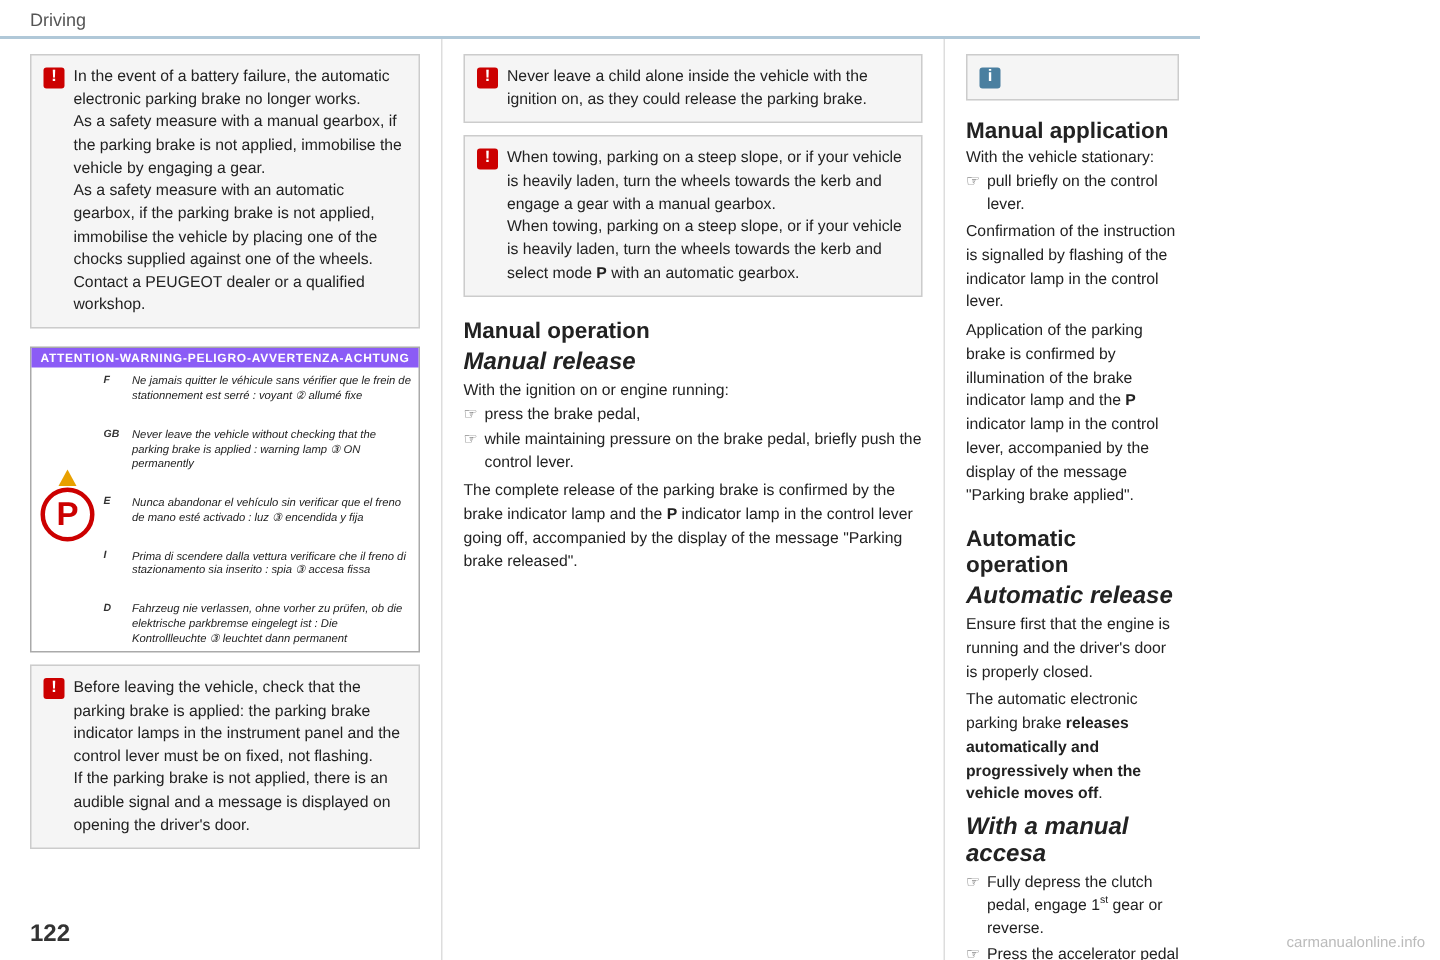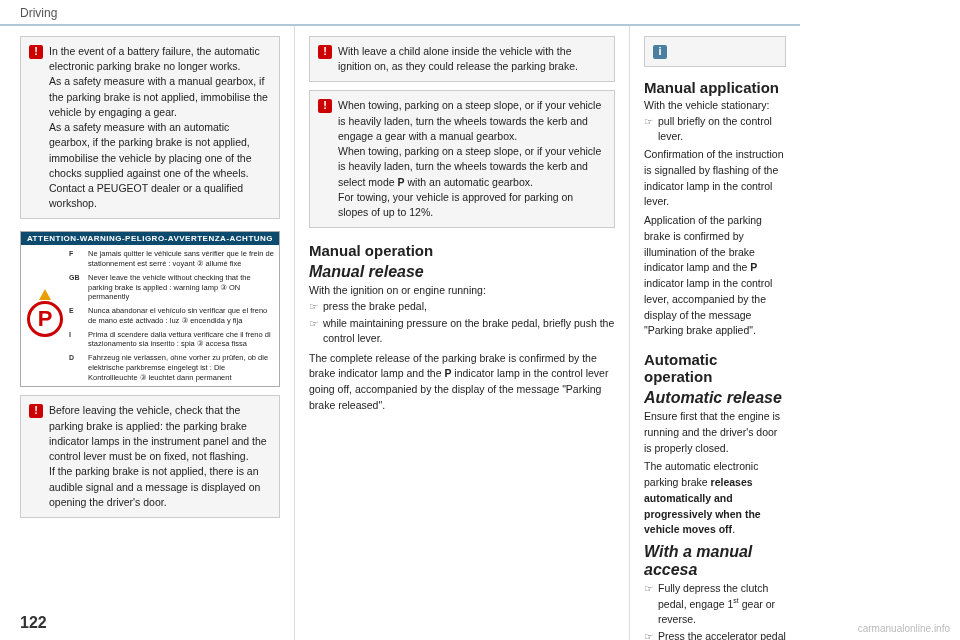--- a/index.html
+++ b/index.html
@@ -97,21 +97,21 @@
     }
     .warning-text {
       font-size: 10.5px;
       line-height: 1.45;
     }
     .attention-box {
       border: 1px solid #aaa;
       margin-top: 4px;
     }
     .attention-header {
-      background: #0c4a6e;
+      background: #8b5cf6;
       color: #fff;
       font-size: 8px;
       font-weight: bold;
       text-align: center;
       padding: 2px 4px;
       letter-spacing: 0.5px;
     }
     .attention-body {
       display: flex;
       padding: 4px;
@@ -130,21 +130,22 @@
     }
     .attention-p-letter {
       font-size: 22px;
       font-weight: bold;
       color: #c00;
     }
     .attention-lines {
       flex: 1;
       display: flex;
       flex-direction: column;
-      gap: 4px;
+      gap: 16px;
+      font-style: italic;
     }
     .attention-line {
       display: flex;
       gap: 3px;
       font-size: 7.5px;
       line-height: 1.3;
       align-items: flex-start;
     }
     .flag {
       font-size: 7px;
@@ -266,30 +267,29 @@
         </div>
       </div>
 
     </div>
 
     <div class="middle-col">
 
       <div class="warning-box">
         <div class="warning-icon">!</div>
         <div class="warning-text">
-          <span>With leave a child alone inside the vehicle with the ignition on, as they could release the parking brake.</span>
+          <span>Never leave a child alone inside the vehicle with the ignition on, as they could release the parking brake.</span>
         </div>
       </div>
 
       <div class="warning-box">
         <div class="warning-icon">!</div>
         <div class="warning-text">
           <span>When towing, parking on a steep slope, or if your vehicle is heavily laden, turn the wheels towards the kerb and engage a gear with a manual gearbox.</span><br>
           <span>When towing, parking on a steep slope, or if your vehicle is heavily laden, turn the wheels towards the kerb and select mode <strong>P</strong> with an automatic gearbox.</span><br>
-          <span>For towing, your vehicle is approved for parking on slopes of up to 12%.</span>
         </div>
       </div>
 
       <div>
         <div class="section-heading">Manual operation</div>
         <div class="sub-heading">Manual release</div>
         <div class="body-text">With the ignition on or engine running:</div>
         <div class="bullet-item">
           <span class="bullet-arrow">☞</span>
           <span>press the brake pedal,</span>

